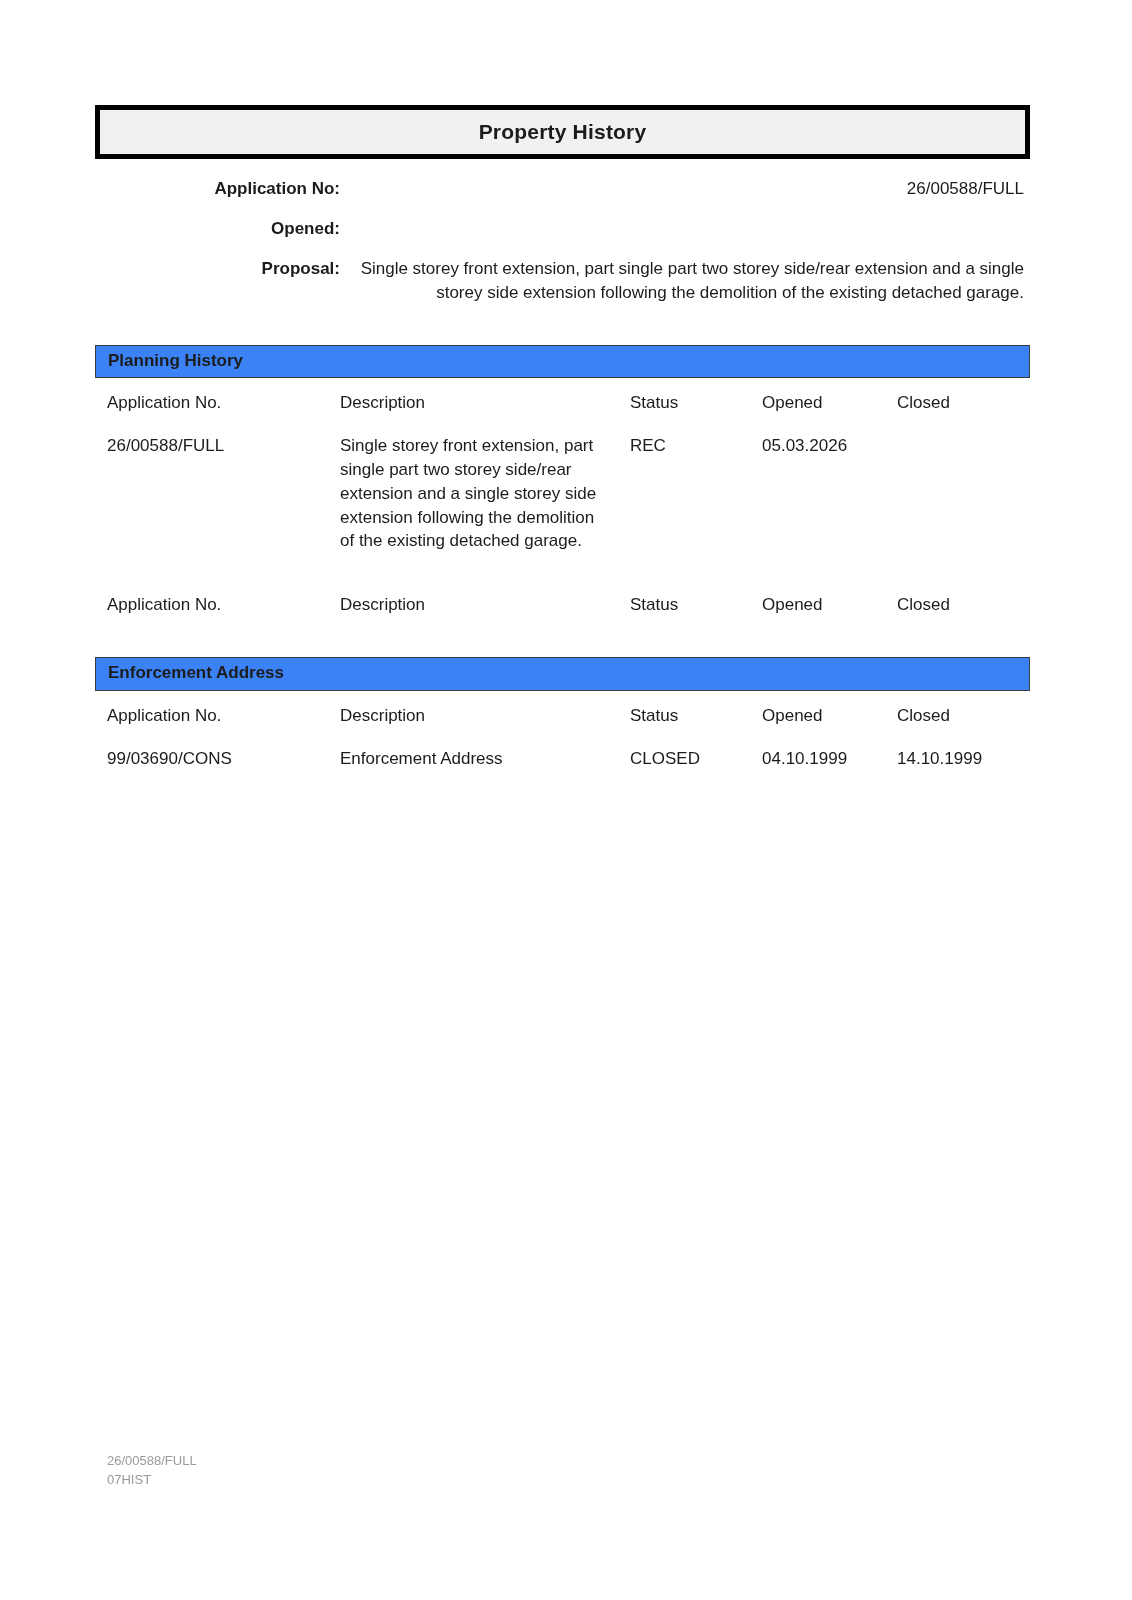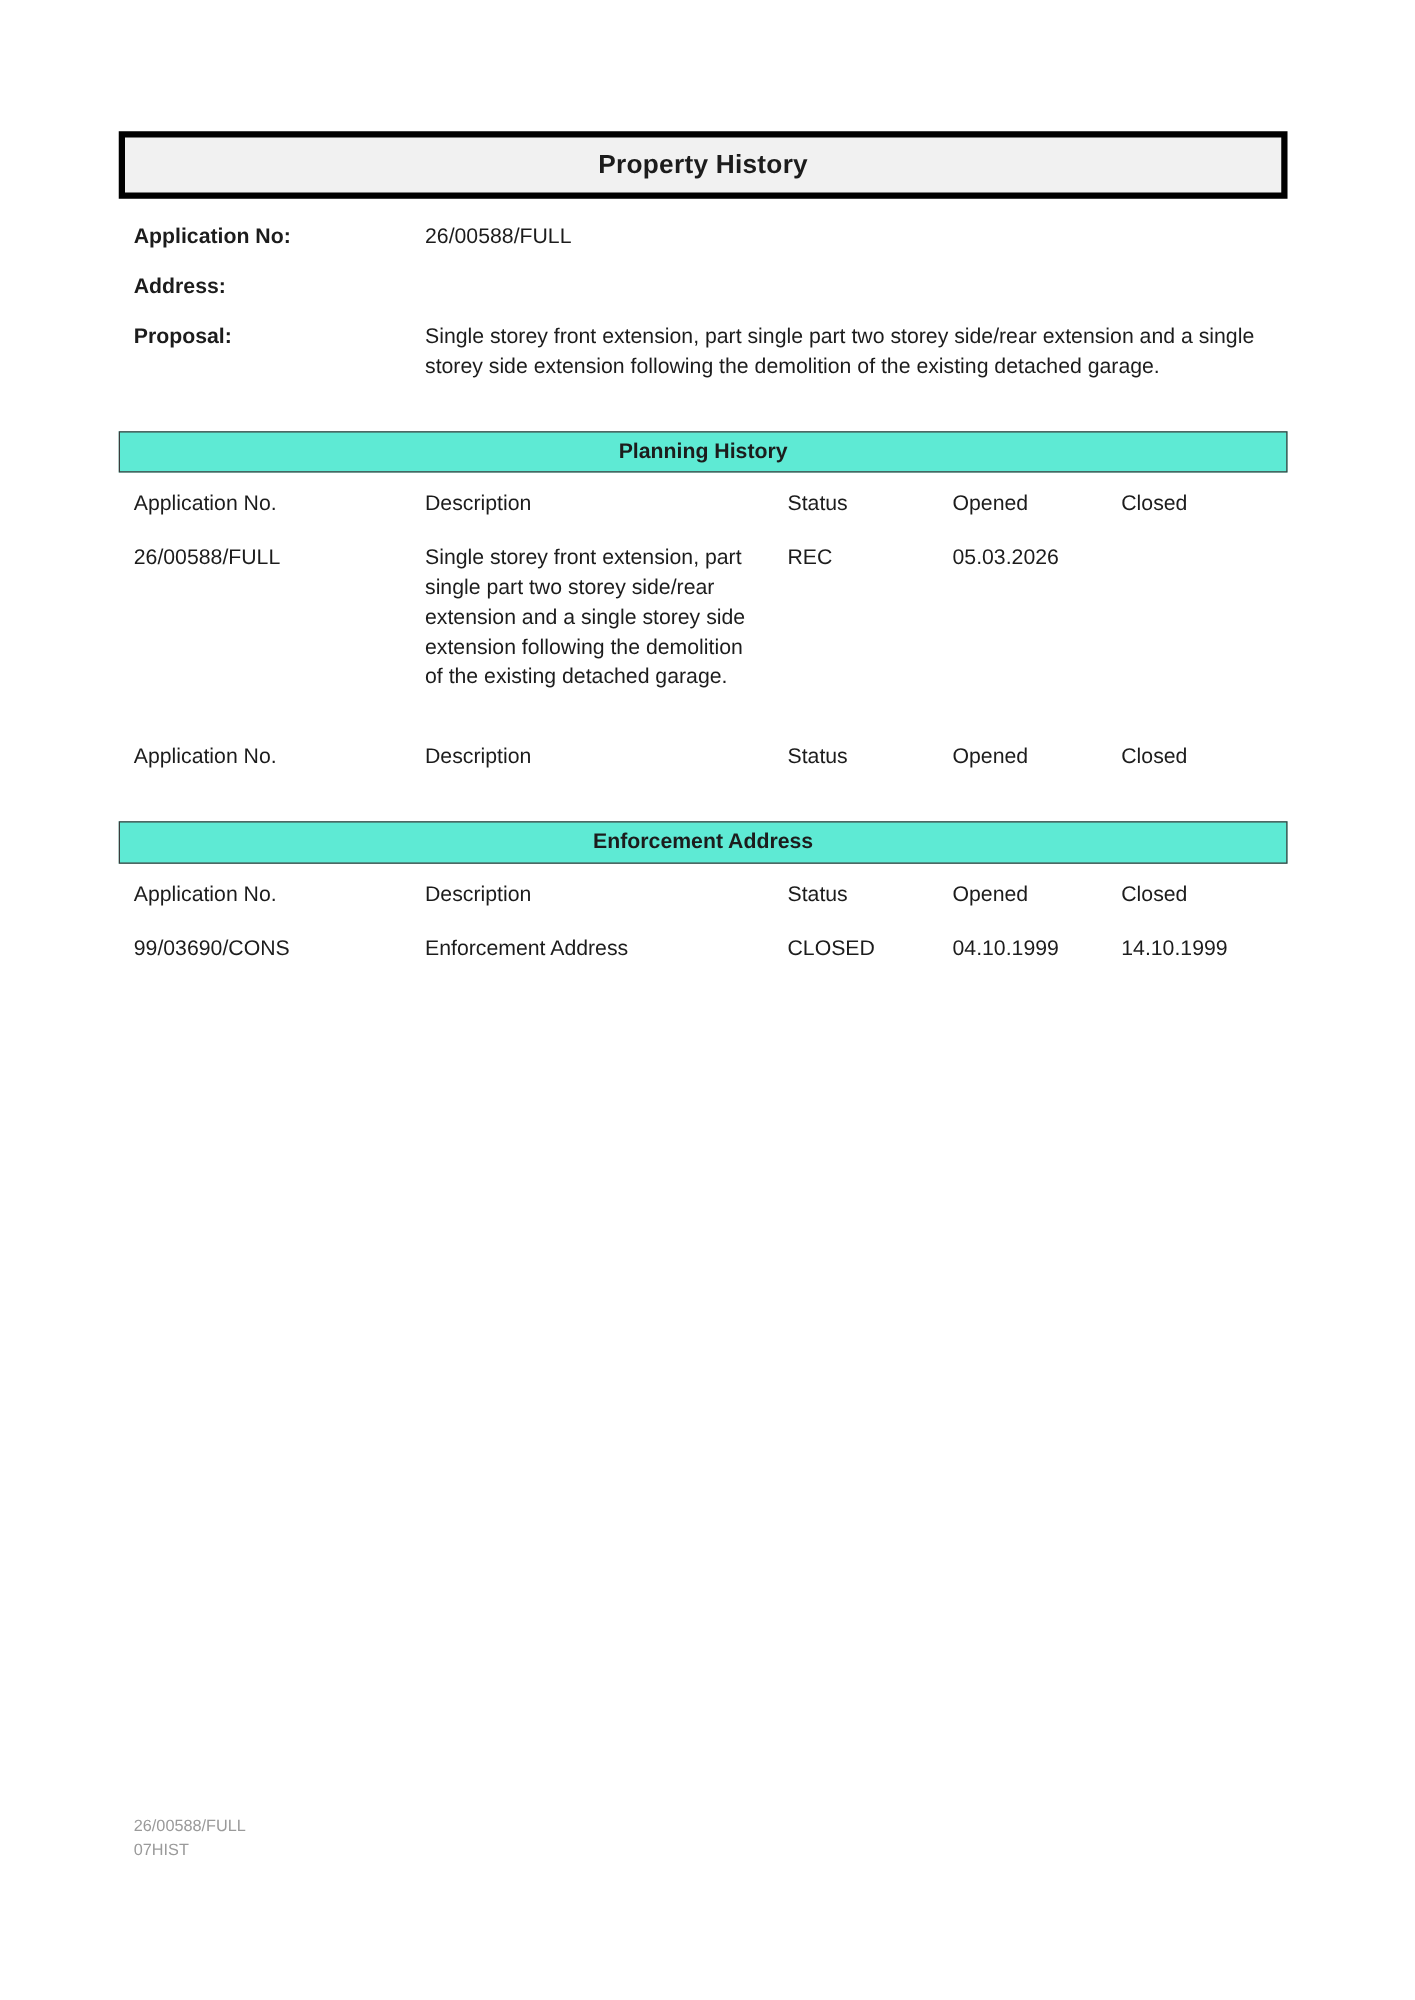--- a/index.html
+++ b/index.html
@@ -32,40 +32,40 @@
   .title-box h1 {
     margin: 0;
     font-size: 21px;
     font-weight: bold;
     letter-spacing: 0.2px;
   }
   .summary {
     margin-top: 18px;
     padding-left: 12px;
     padding-right: 6px;
+    text-align: right;
   }
   .field-row {
     display: grid;
     grid-template-columns: 233px 1fr;
     margin-bottom: 16px;
     align-items: start;
   }
   .field-label {
     font-weight: bold;
   }
   .section {
     margin-top: 40px;
   }
   .section-header {
     border: 1px solid #3c3c3c;
-    background: #5eead4;
+    background: #3b82f6;
     padding: 3px 12px 5px 12px;
     font-weight: bold;
     font-size: 17px;
-    text-align: center;
   }
   .grid-row {
     display: grid;
     grid-template-columns: 233px 290px 132px 135px 1fr;
     padding-left: 12px;
     padding-right: 4px;
     align-items: start;
   }
   .thead {
     margin-top: 13px;
@@ -94,21 +94,21 @@
   <div class="title-box">
     <h1>Property History</h1>
   </div>
 
   <div class="summary">
     <div class="field-row">
       <div class="field-label">Application No:</div>
       <div class="field-value">26/00588/FULL</div>
     </div>
     <div class="field-row">
-      <div class="field-label">Address:</div>
+      <div class="field-label">Opened:</div>
     </div>
     <div class="field-row">
       <div class="field-label">Proposal:</div>
       <div class="field-value">Single storey front extension, part single part two storey side/rear extension and a single storey side extension following the demolition of the existing detached garage.</div>
     </div>
   </div>
 
   <div class="section">
     <div class="section-header">Planning History</div>
     <div class="grid-row thead">

